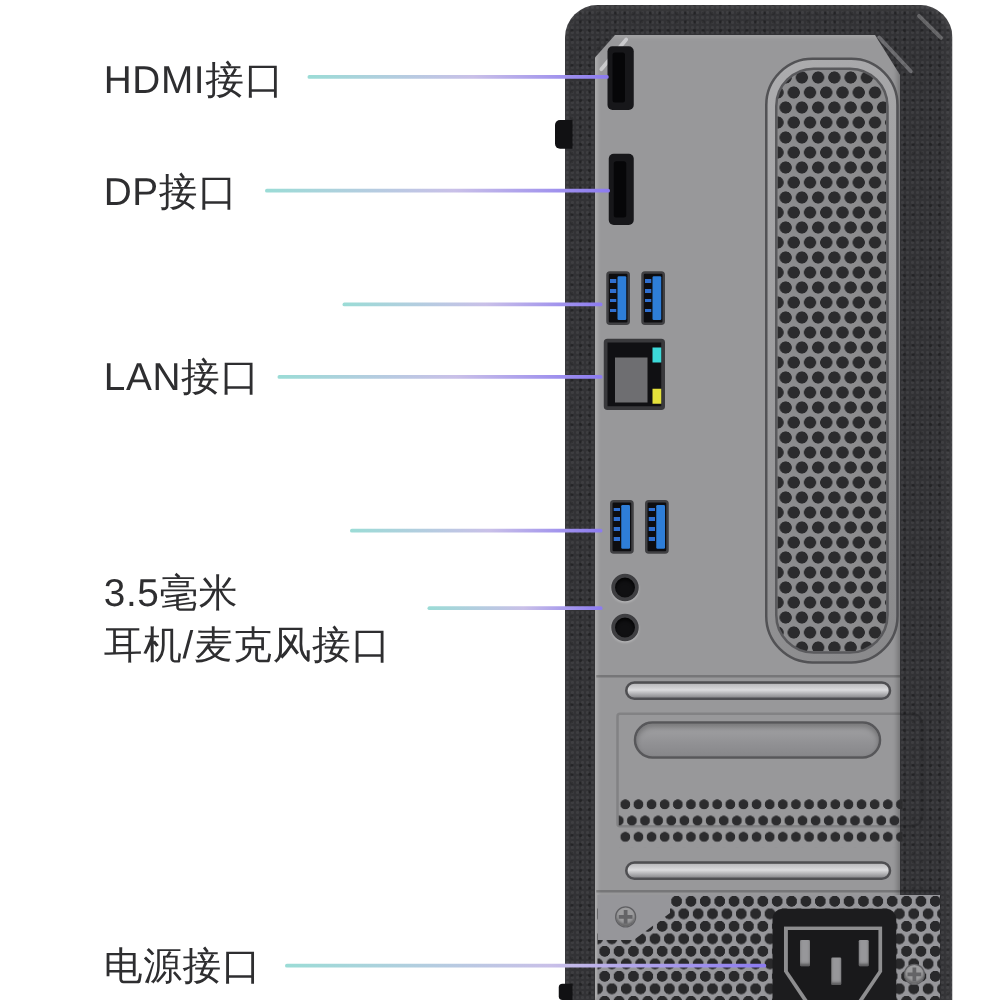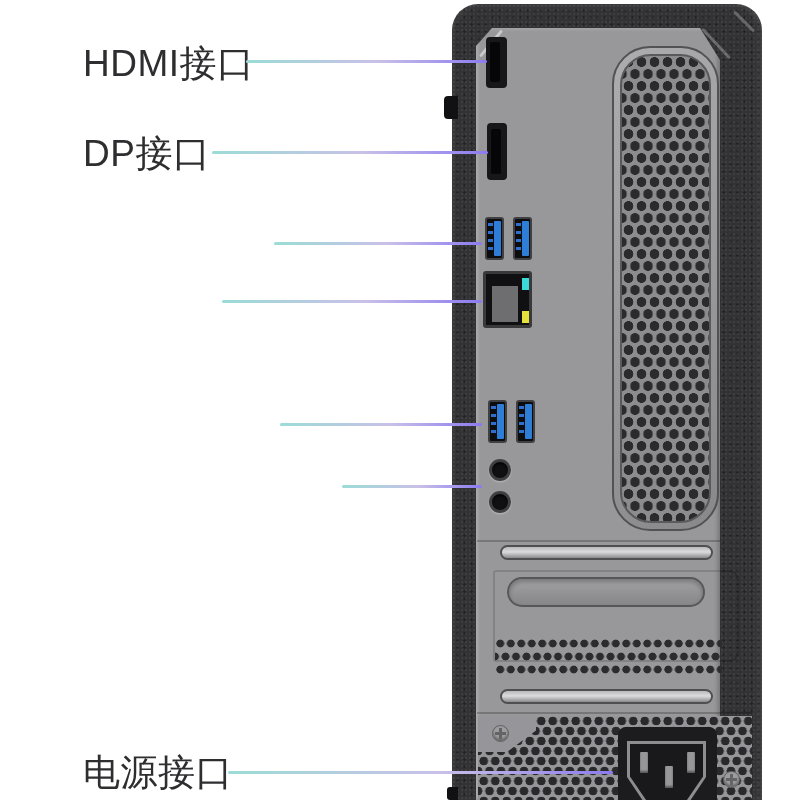--- a/index.html
+++ b/index.html
@@ -5,21 +5,21 @@
   * { box-sizing: border-box; margin: 0; padding: 0; }
   html, body { background: #ffffff; }
   .stage {
     position: relative; width: 800px; height: 800px;
     background: #ffffff; overflow: hidden;
     font-family: "Liberation Sans", "DejaVu Sans", sans-serif;
   }
   
   .callout-label {
     position: absolute; left: 83px;
-    font-size: 37px; line-height: 33px; color: #2e2e30;
+    font-size: 31px; line-height: 33px; color: #2e2e30;
     letter-spacing: 0.5px; white-space: nowrap; z-index: 30;
   }
   .callout-line {
     position: absolute; height: 3px; border-radius: 2px; z-index: 30;
     background: linear-gradient(90deg, #9bdcd6 0%, #c9c0e8 55%, #8b7af0 100%);
   }
   
   .case {
     position: absolute; left: 452px; top: 4px; width: 310px; height: 796px;
     border-radius: 26px 26px 0 0; background-color: #323235;
@@ -216,22 +216,27 @@
   </div>
 
   <div class="callout-label" style="top:47px;">HDMI接口</div>
   <div class="callout-line" style="left:246px;top:60px;width:241px;"></div>
 
   <div class="callout-label" style="top:137px;">DP接口</div>
   <div class="callout-line" style="left:212px;top:151px;width:276px;"></div>
 
   <div class="callout-line" style="left:274px;top:242px;width:208px;"></div>
 
+  <div class="callout-label" style="top:285px;">LAN接口</div>
   <div class="callout-line" style="left:222px;top:300px;width:260px;"></div>
 
   <div class="callout-line" style="left:280px;top:423px;width:202px;"></div>
 
+  <div class="callout-label" style="top:454px;line-height:41px;">
+    <span style="display:block;">3.5毫米</span>
+    <span style="display:block;">耳机/麦克风接口</span>
+  </div>
   <div class="callout-line" style="left:342px;top:485px;width:140px;"></div>
 
   <div class="callout-label" style="top:756px;">电源接口</div>
   <div class="callout-line" style="left:228px;top:771px;width:385px;"></div>
 
 </div>
 
 </body></html>

